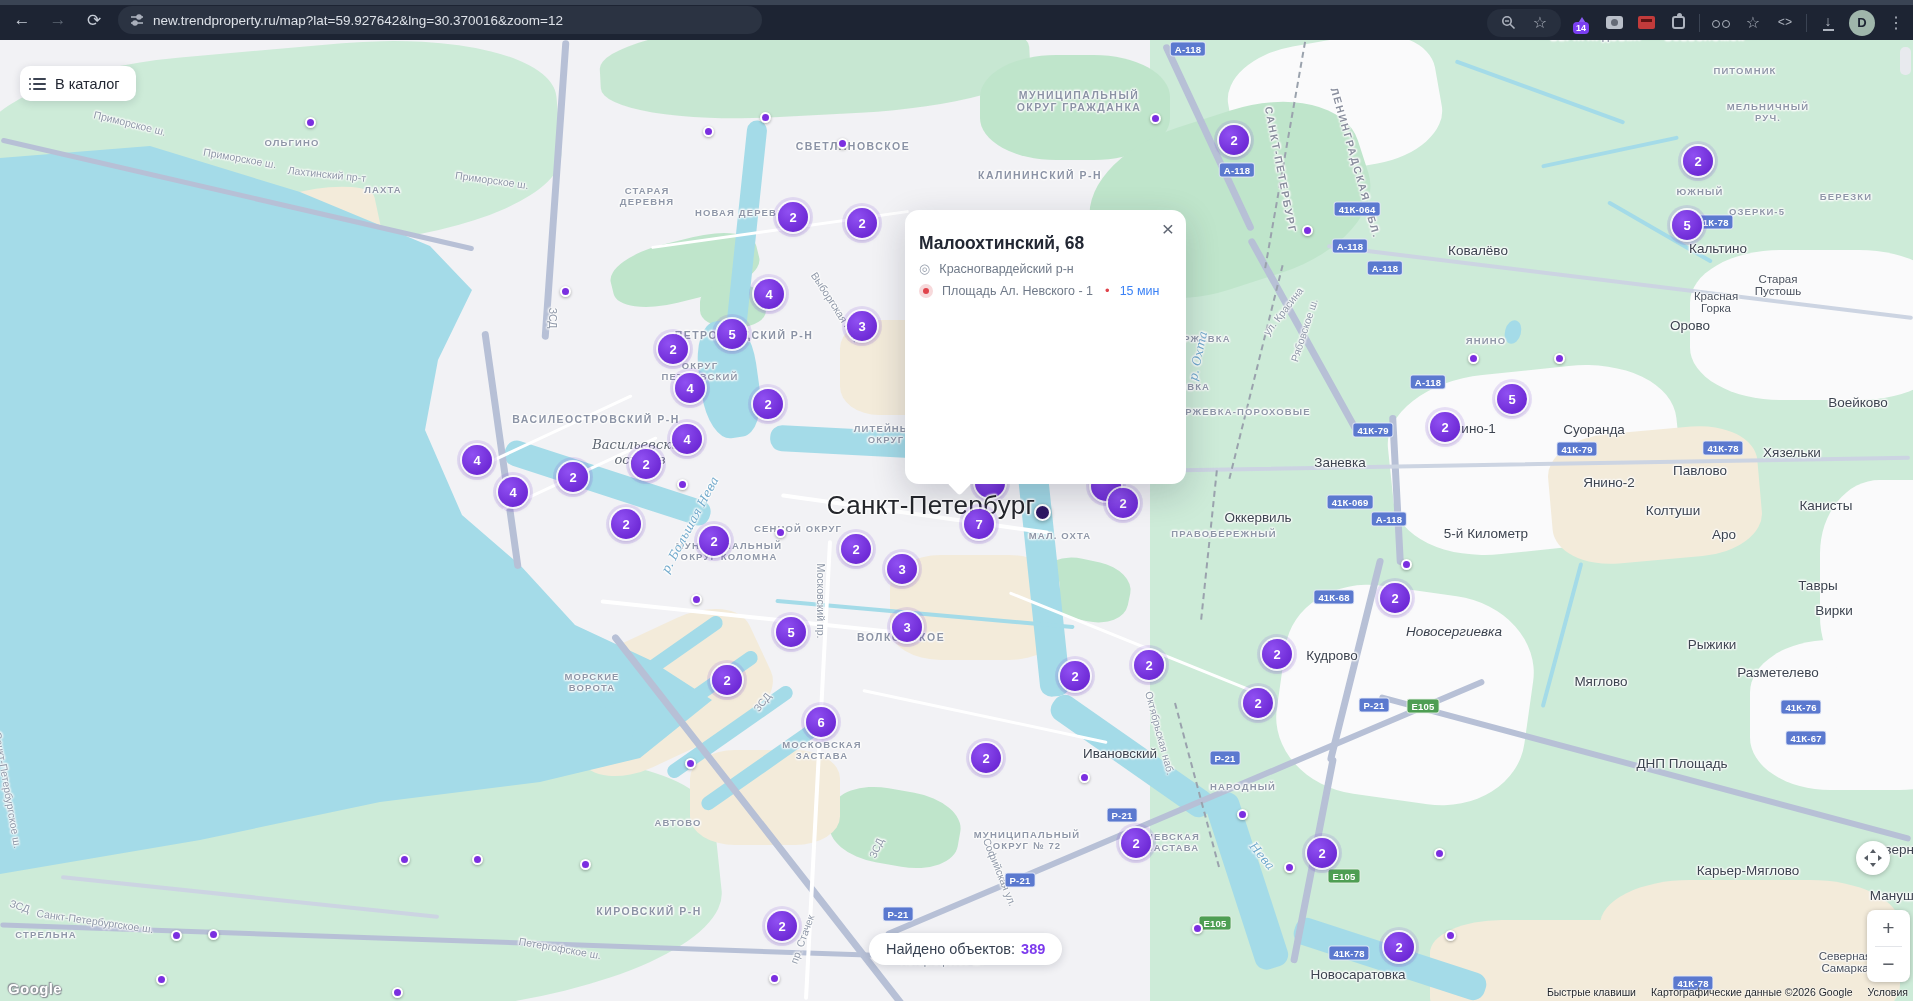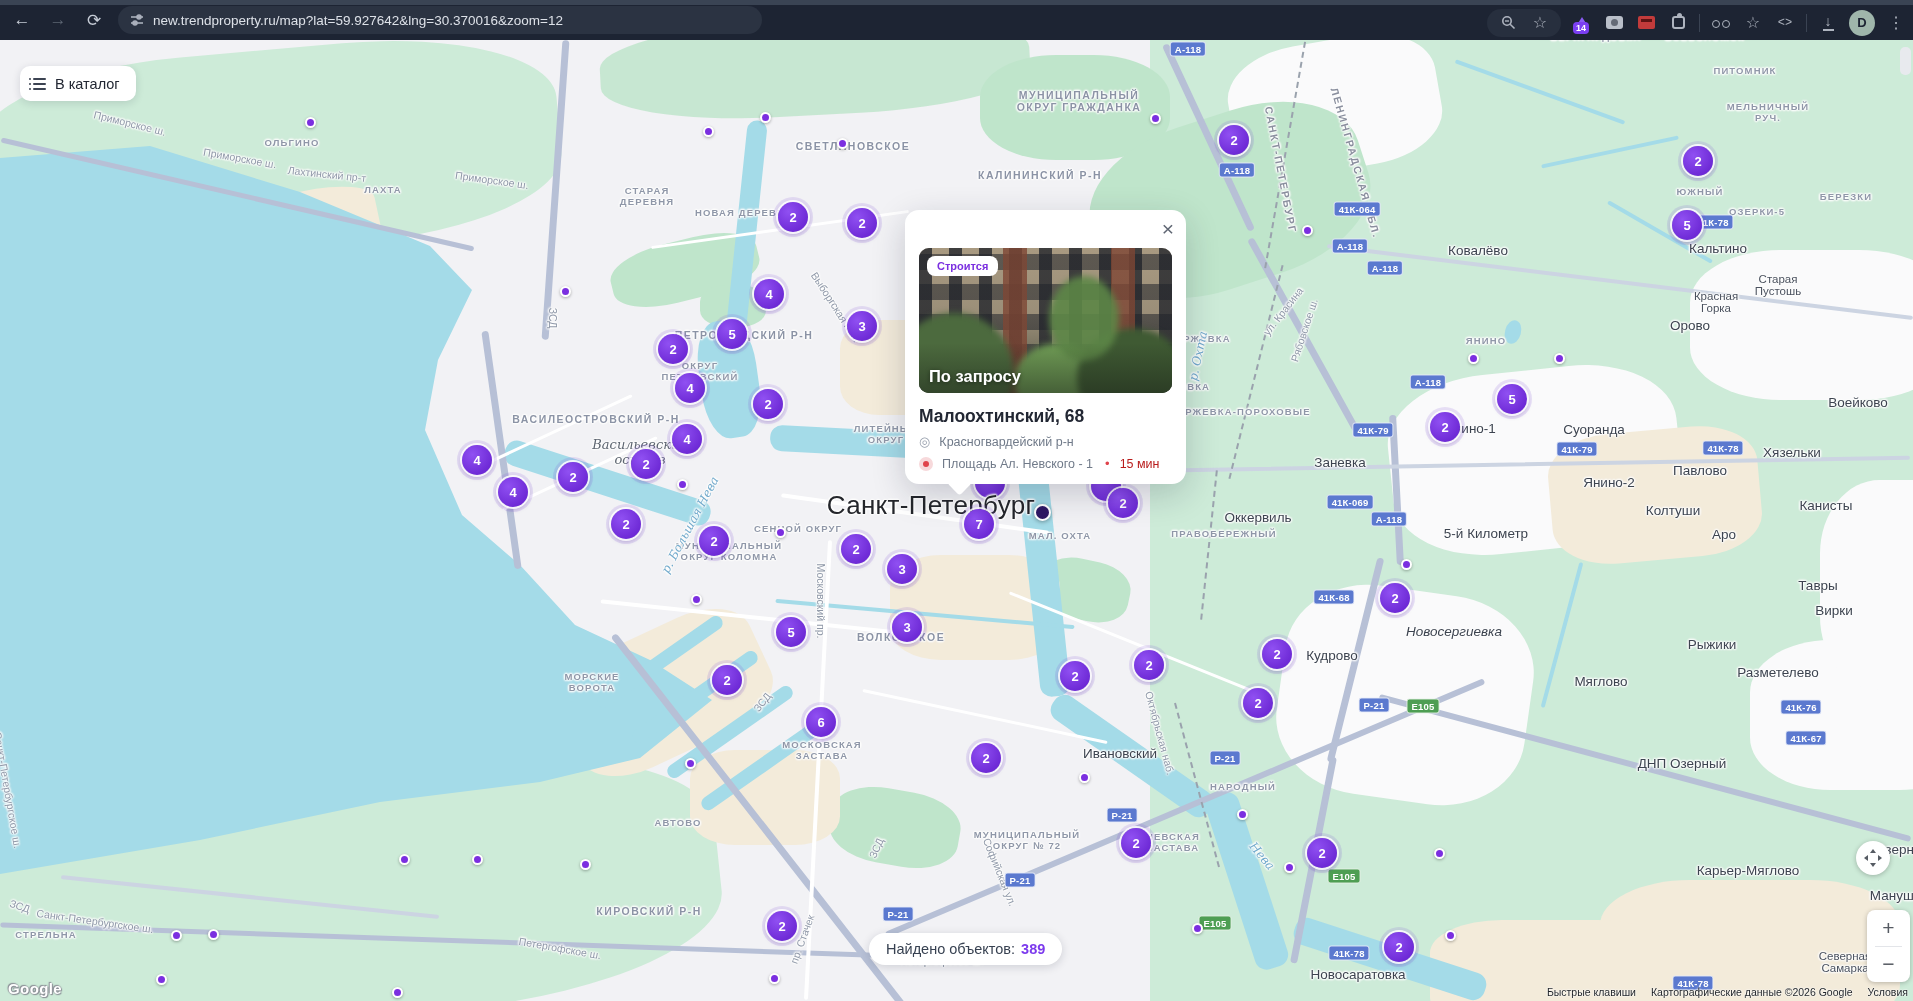--- a/index.html
+++ b/index.html
@@ -82,21 +82,21 @@
   .tree{position:absolute;border-radius:50%;filter:blur(3px);}
   .badge{position:absolute;top:8px;left:8px;background:#fff;color:#7b2fe0;font-size:11px;font-weight:700;border-radius:8px;padding:4px 10px;z-index:3;}
   .price{position:absolute;left:10px;bottom:7px;color:#fff;font-size:16.5px;font-weight:700;z-index:3;text-shadow:0 1px 4px rgba(0,0,0,.5);}
   .shade{position:absolute;left:0;right:0;bottom:0;height:50px;background:linear-gradient(transparent,rgba(20,25,20,.45));}
   .ptitle{margin:13px 0 7px;font-size:17.5px;font-weight:700;color:#222733;}
   .prow{display:flex;align-items:center;gap:9px;color:#707a89;font-size:12.5px;margin:7px 0;}
   .pinic{color:#99a1ae;font-size:13px;}
   .metroic{width:14px;height:14px;border-radius:50%;background:#f7d9db;position:relative;flex:0 0 auto;}
   .metroic::after{content:"";position:absolute;left:4px;top:4px;width:6px;height:6px;border-radius:50%;background:#e0434b;}
   .tsep{color:#e0434b;font-size:13px;margin:0 1px 0 3px;}
-  .ttime{color:#b91c1c;}
+  .ttime{color:#3b82f6;}
   
   .catalog{position:absolute;left:20px;top:66px;height:35px;background:#fff;border-radius:10px;display:flex;align-items:center;gap:9px;
       padding:0 16px 0 13px;z-index:60;box-shadow:0 2px 8px rgba(20,25,50,.14);font-size:14.5px;color:#222733;cursor:pointer;}
   .listic{display:flex;flex-direction:column;gap:3px;}
   .listic i{display:block;width:13px;height:2px;background:#3c4352;border-radius:1px;position:relative;}
   .listic i::before{content:"";position:absolute;left:-4px;top:0;width:2px;height:2px;background:#3c4352;border-radius:50%;}
   .results{position:absolute;left:869px;top:933px;height:32px;background:#fff;border-radius:16px;display:flex;align-items:center;gap:6px;
       padding:0 17px;z-index:60;box-shadow:0 2px 10px rgba(20,25,50,.16);font-size:14.5px;color:#374151;}
   .results b{color:#7c3aed;font-weight:700;}
   .panbtn{position:absolute;left:1856px;top:841px;width:34px;height:34px;border-radius:50%;background:#fff;z-index:60;
@@ -261,21 +261,21 @@
         <div class="lbl t" style="left: 1673px; top: 510px; position: absolute; transform: translate(-50%, -50%);">Колтуши</div>
         <div class="lbl t" style="left: 1724px; top: 534px; position: absolute; transform: translate(-50%, -50%);">Аро</div>
         <div class="lbl t" style="left: 1792px; top: 452px; position: absolute; transform: translate(-50%, -50%);">Хязельки</div>
         <div class="lbl t" style="left: 1858px; top: 402px; position: absolute; transform: translate(-50%, -50%);">Воейково</div>
         <div class="lbl t" style="left: 1826px; top: 505px; position: absolute; transform: translate(-50%, -50%);">Канисты</div>
         <div class="lbl t" style="left: 1818px; top: 585px; position: absolute; transform: translate(-50%, -50%);">Тавры</div>
         <div class="lbl t" style="left: 1834px; top: 610px; position: absolute; transform: translate(-50%, -50%);">Вирки</div>
         <div class="lbl t" style="left: 1712px; top: 644px; position: absolute; transform: translate(-50%, -50%);">Рыжики</div>
         <div class="lbl t" style="left: 1778px; top: 672px; position: absolute; transform: translate(-50%, -50%);">Разметелево</div>
         <div class="lbl t" style="left: 1581px; top: 681px; position: absolute; transform: translate(-50%, -50%); padding-left: 40px;">Мяглово</div>
-        <div class="lbl t" style="left: 1682px; top: 763px; position: absolute; transform: translate(-50%, -50%);">ДНП Озерный</div>
+        <div class="lbl t" style="left: 1682px; top: 763px; position: absolute; transform: translate(-50%, -50%);">ДНП Площадь</div>
         <div class="lbl t" style="left: 1748px; top: 870px; position: absolute; transform: translate(-50%, -50%);">Карьер-Мяглово</div>
         <div class="lbl t" style="left: 1358px; top: 974px; position: absolute; transform: translate(-50%, -50%);">Новосаратовка</div>
         <div class="lbl t" style="left: 1906px; top: 895px; position: absolute; transform: translate(-50%, -50%);">Манушкино</div>
         <div class="lbl t" style="left: 1903px; top: 849px; position: absolute; transform: translate(-50%, -50%);">Озерный</div>
         <div class="lbl t" style="left: 1478px; top: 250px; position: absolute; transform: translate(-50%, -50%);">Ковалёво</div>
         <div class="lbl t" style="left: 1718px; top: 248px; position: absolute; transform: translate(-50%, -50%);">Кальтино</div>
         <div class="lbl t" style="left: 1690px; top: 325px; position: absolute; transform: translate(-50%, -50%);">Орово</div>
         <div class="lbl ts" style="left: 1845px; top: 962px; position: absolute; transform: translate(-50%, -50%);">Северная
 Самарка</div>
         <div class="lbl ts" style="left: 1778px; top: 285px; position: absolute; transform: translate(-50%, -50%);">Старая
@@ -399,31 +399,20 @@
         <div class="shield" style="left: 1020px; top: 880px; position: absolute;">Р-21</div>
         <div class="shield" style="left: 898px; top: 914px; position: absolute;">Р-21</div>
         <div class="shield green" style="left: 1423px; top: 706px; position: absolute;">Е105</div>
         <div class="shield green" style="left: 1344px; top: 876px; position: absolute;">Е105</div>
         <div class="shield green" style="left: 1215px; top: 923px; position: absolute;">Е105</div>
       </div>
   </div>
 
   <div class="popup">
     <span class="close">×</span>
-    <div class="photo">
-      <div class="windows"></div>
-      <div class="bricks"></div>
-      <div class="tree" style="left:-25px;bottom:-40px;width:120px;height:120px;background:#4c6a3e;"></div>
-      <div class="tree" style="left:95px;bottom:-25px;width:90px;height:75px;background:#6f9b55;"></div>
-      <div class="tree" style="right:-15px;bottom:-35px;width:110px;height:100px;background:#3f5a33;"></div>
-      <div class="tree" style="left:130px;top:28px;width:70px;height:85px;background:#5d8747;opacity:.9;"></div>
-      <div class="shade"></div>
-      <span class="badge">Строится</span>
-      <span class="price">По запросу</span>
-    </div>
     <div class="ptitle">Малоохтинский, 68</div>
     <div class="prow">
       <span class="pinic">◎</span>
       <span>Красногвардейский р-н</span>
     </div>
     <div class="prow">
       <span class="metroic"></span>
       <span>Площадь Ал. Невского - 1</span>
       <span class="tsep">•</span>
       <span class="ttime">15 мин</span>

